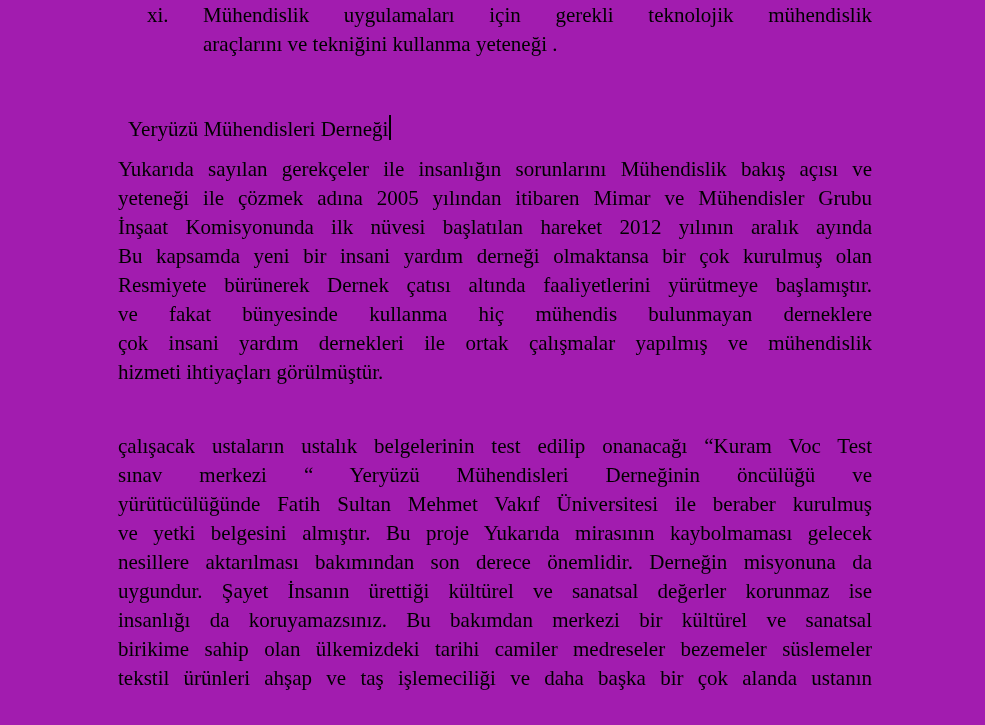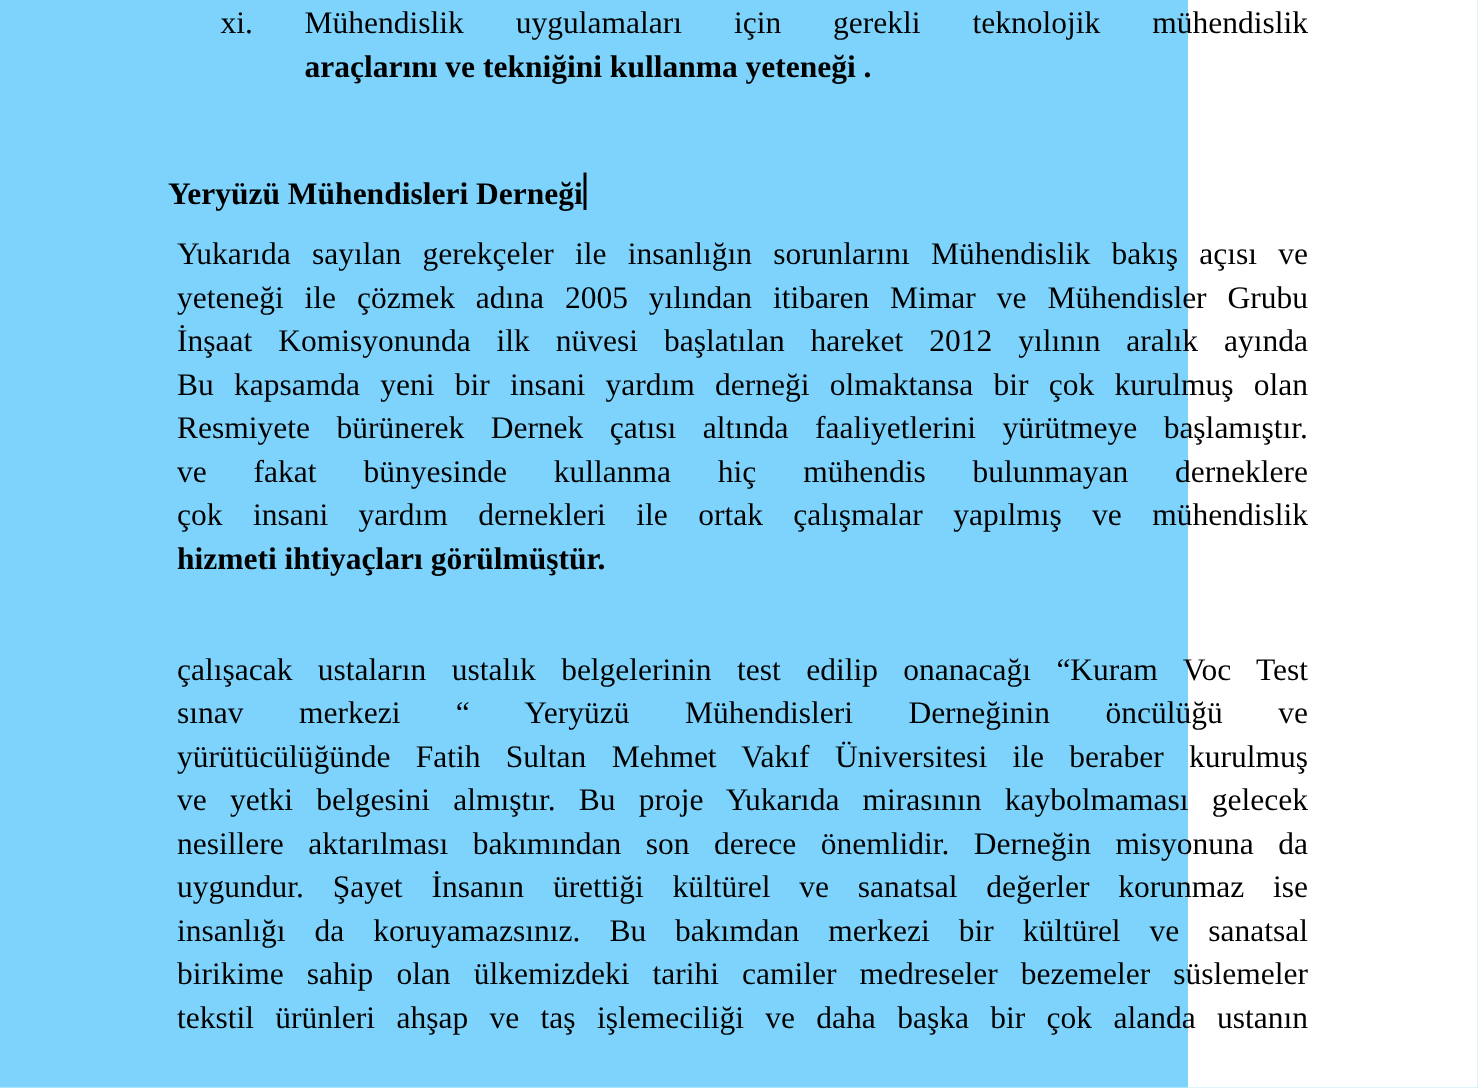--- a/index.html
+++ b/index.html
@@ -7,38 +7,37 @@
     padding: 0;
     background: #ffffff;
   }
   body {
     width: 985px;
     height: 725px;
     overflow: hidden;
   }
   .doc-canvas {
     position: relative;
-    width: 792px;
+    width: 985px;
     height: 725px;
-    background: #7dd3fc;
+    background: #a21caf;
     font-family: "Liberation Serif", "DejaVu Serif", serif;
     font-size: 21px;
     line-height: 29px;
     color: #000000;
   }
   .text-line {
     height: 29px;
     overflow: hidden;
     text-align: justify;
     text-align-last: justify;
   }
   .text-line.no-just {
     text-align: left;
     text-align-last: left;
-    font-weight: bold;
   }
   
   .list-item {
     position: absolute;
     top: 1px;
     left: 147px;
     width: 725px;
     display: flex;
   }
   .list-number {
@@ -46,23 +45,23 @@
     flex: 0 0 56px;
   }
   .list-lines {
     flex: 1 1 auto;
     width: 669px;
   }
   
   .doc-heading {
     position: absolute;
     top: 115px;
-    left: 112px;
+    left: 128px;
     width: 754px;
-    font-weight: bold;
+    font-weight: normal;
     white-space: nowrap;
   }
   .text-caret {
     display: inline-block;
     width: 2px;
     height: 25px;
     background: #000000;
     vertical-align: -4px;
     margin-left: 1px;
   }

